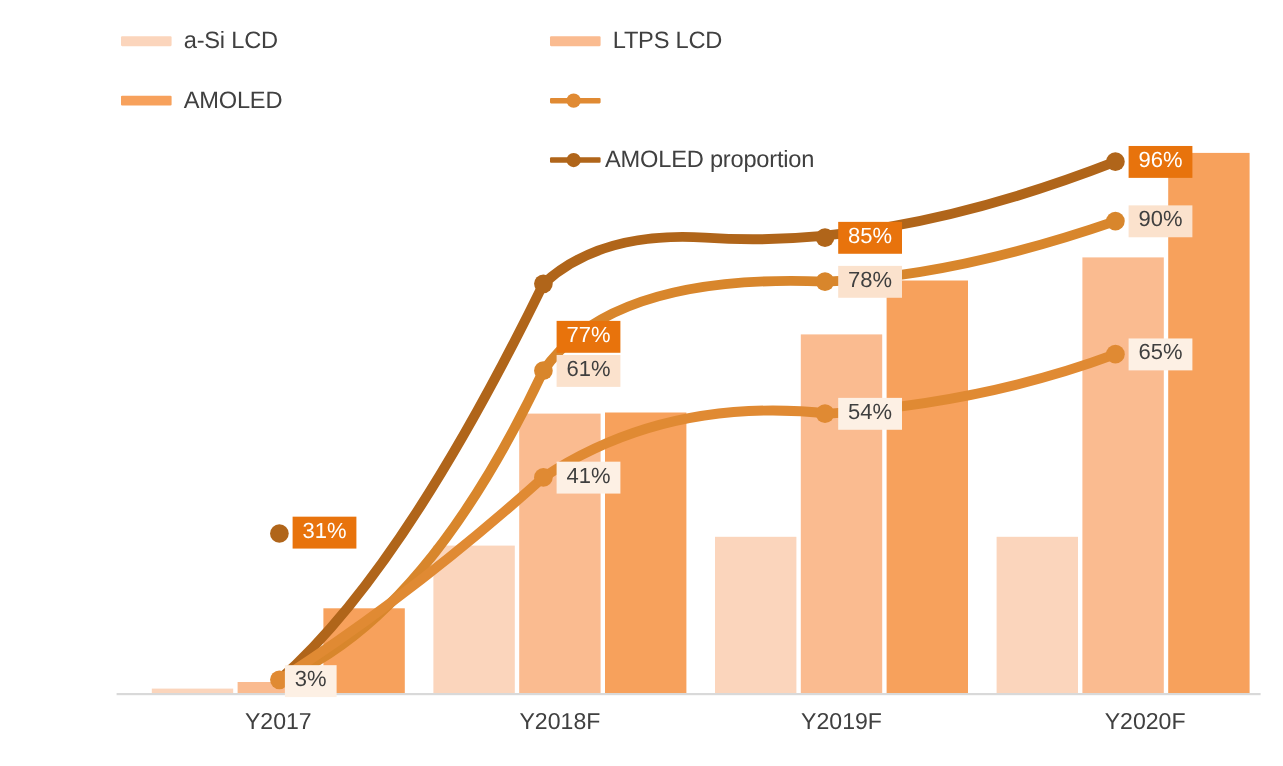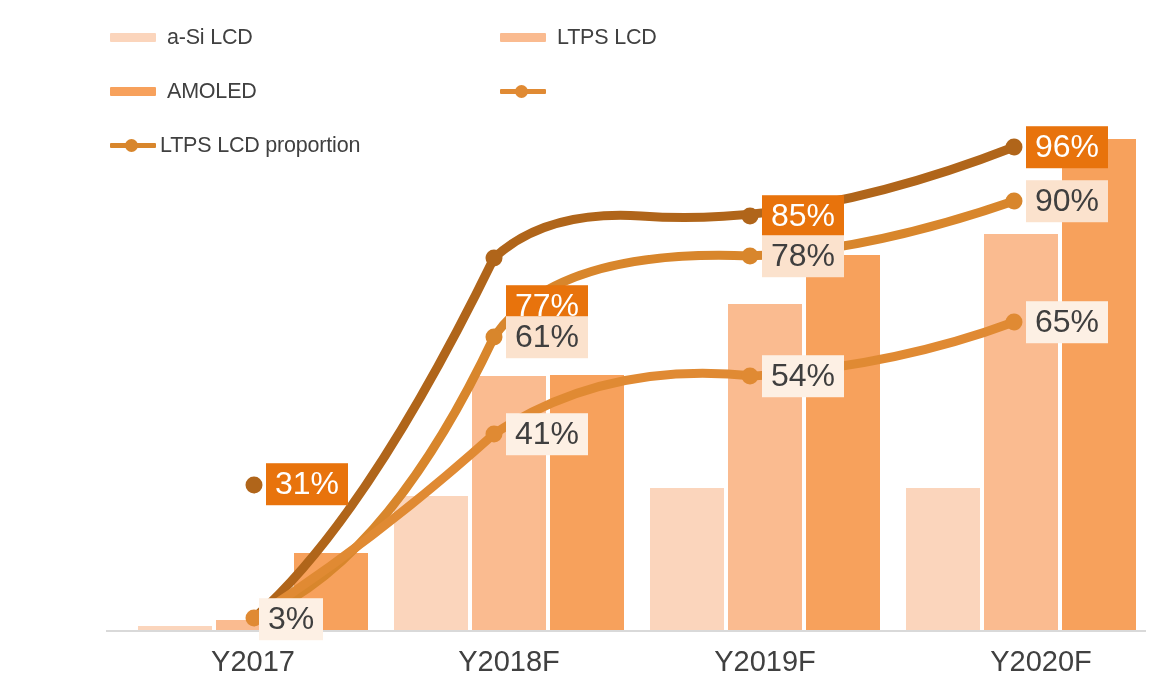--- a/index.html
+++ b/index.html
@@ -112,42 +112,42 @@
     position: absolute;
     width: 17px;
     height: 17px;
     border-radius: 50%;
     transform: translate(-50%, -50%);
   }
 
   .dlabel {
     position: absolute;
     padding: 3px 9px 4px 9px;
-    font-size: 32px;
+    font-size: 20px;
     line-height: 1.08;
     white-space: nowrap;
     transform: translateY(-50%);
   }
   .dlabel.amoled {
     background: #e8730c;
     color: #ffffff;
   }
   .dlabel.ltps {
     background: #fbe2cd;
     color: #3f3f3f;
   }
   .dlabel.asi {
     background: #fdf0e4;
     color: #3f3f3f;
   }
 
   .xlabel {
     position: absolute;
     top: 645px;
-    font-size: 29px;
+    font-size: 21px;
     color: #404040;
     text-align: center;
     transform: translateX(-50%);
   }
 
   svg.lines {
     position: absolute;
     left: 0;
     top: 0;
     width: 1040px;
@@ -178,28 +178,28 @@
       <span class="legend-label">AMOLED</span>
     </div>
 
     <div class="legend-item" style="left:390px; top:54px;">
       <span class="legend-lineswatch">
         <span class="lbar" style="background:#e08a33;"></span>
         <span class="ldot" style="background:#e08a33;"></span>
       </span>
     </div>
 
-    <div class="legend-item" style="left:0px; top:108px;">
+
+    <div class="legend-item" style="left:390px; top:108px;">
       <span class="legend-lineswatch">
-        <span class="lbar" style="background:#d8862c;"></span>
-        <span class="ldot" style="background:#d8862c;"></span>
+        <span class="lbar" style="background:#b0651a;"></span>
+        <span class="ldot" style="background:#b0651a;"></span>
       </span>
-      <span class="legend-label">LTPS LCD proportion</span>
-    </div>
-
+      <span class="legend-label">AMOLED proportion</span>
+    </div>
   </div>
 
 
   <div class="plot">
 
     <div class="bar" style="left:32px;  width:74px;  height:4px;   background:#fbd5bc;"></div>
     <div class="bar" style="left:110px; width:74px;  height:10px;  background:#fabb90;"></div>
     <div class="bar" style="left:188px; width:74px;  height:77px;  background:#f7a15c;"></div>
 
     <div class="bar" style="left:288px; width:74px;  height:134px; background:#fbd5bc;"></div>

